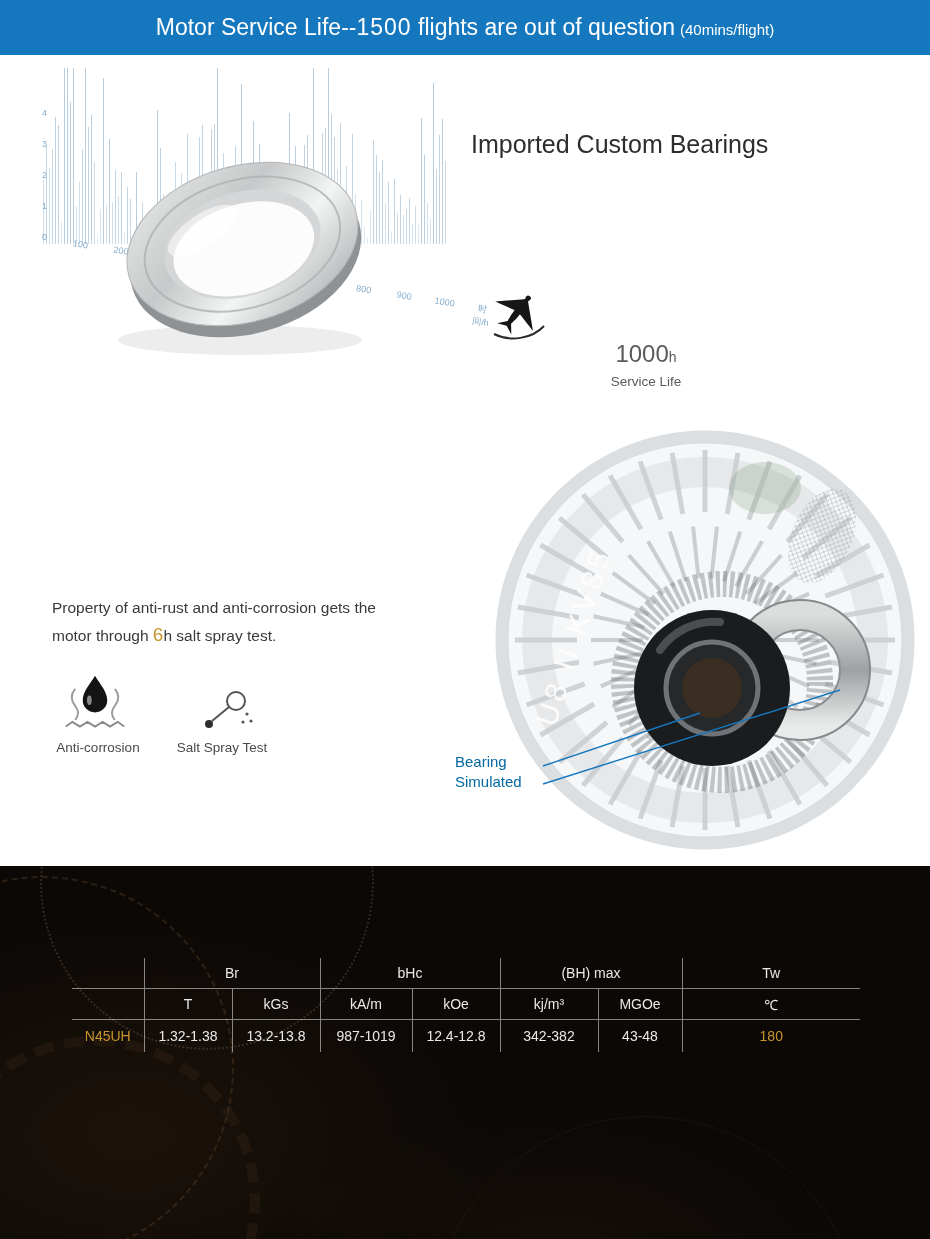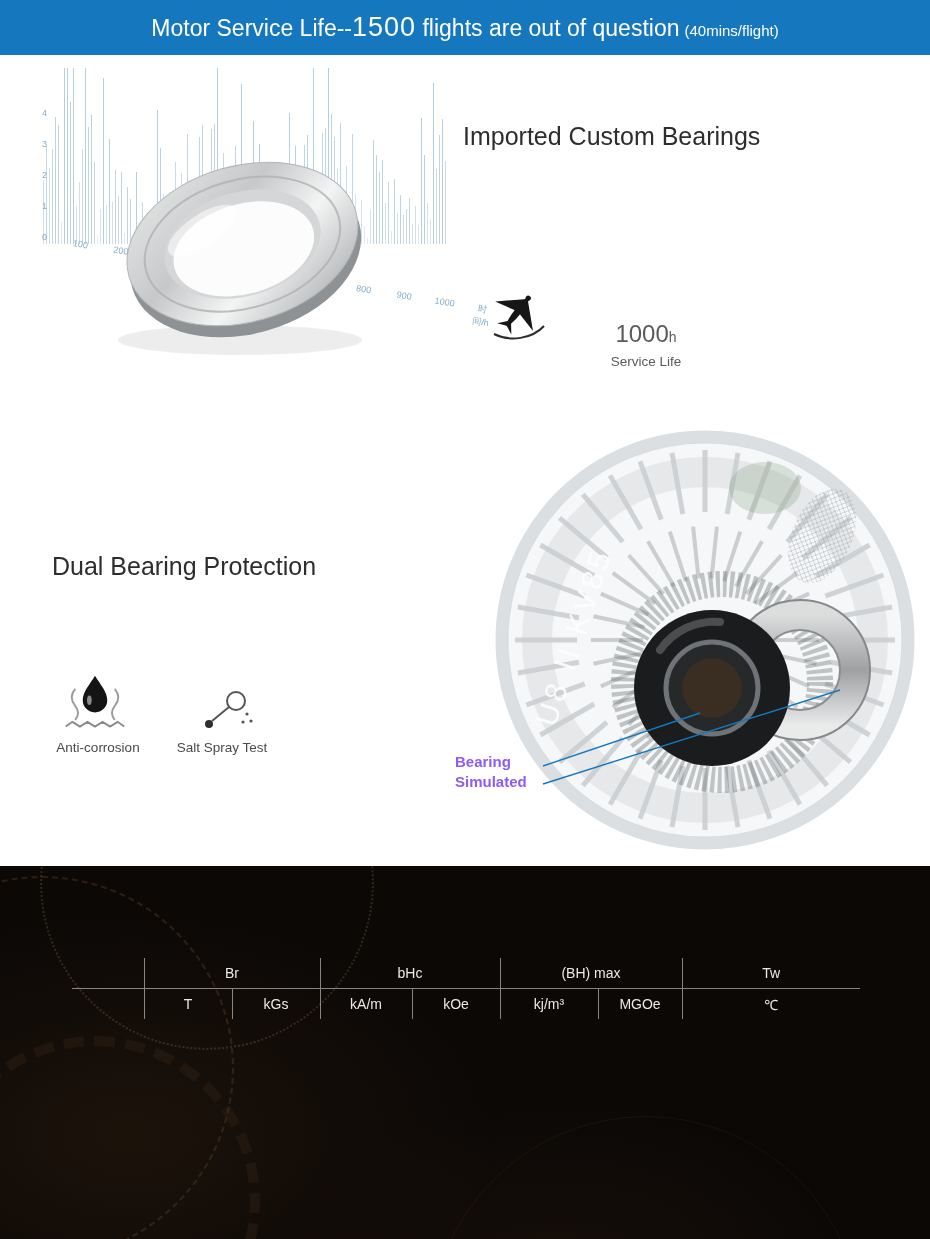--- a/index.html
+++ b/index.html
@@ -3,62 +3,62 @@
 <meta charset="utf-8">
 <style>
   html,body{margin:0;padding:0;background:#fff;}
   #page{position:relative;width:930px;height:1239px;background:#ffffff;overflow:hidden;
         font-family:"Liberation Sans",sans-serif;color:#333;}
 
   
   .banner{position:absolute;left:0;top:0;width:930px;height:55px;background:#1577be;
           color:#fff;text-align:center;line-height:55px;white-space:nowrap;}
   .b-pre,.b-suf{font-size:23px;}
-  .b-big{font-size:27px;letter-spacing:1px;}
+  .b-big{font-size:23px;letter-spacing:1px;}
   .b-note{font-size:15px;margin-left:5px;}
 
   
   .chart{position:absolute;left:25px;top:58px;width:440px;height:270px;}
   .yticks{position:absolute;left:6px;top:50px;width:16px;text-align:right;
           font-size:9px;color:#87aecb;}
   .yticks span{display:block;height:31px;}
   .spikes{position:absolute;left:18px;top:6px;width:406px;height:180px;overflow:hidden;}
   .spikes i{position:absolute;bottom:0;width:1px;background:rgba(96,146,186,.55);}
   .xaxis{position:absolute;left:34px;top:178px;width:440px;display:flex;
          transform:rotate(9deg);transform-origin:0 50%;font-size:9px;color:#87aecb;}
   .xaxis span{width:43px;text-align:center;}
   .xaxis .axis-label{width:auto;margin-left:6px;}
   .bearing-svg{position:absolute;left:88px;top:128px;}
 
-  .sec-heading{position:absolute;margin:0;font-size:25px;font-weight:400;color:#2d2d2d;}
+  .sec-heading{position:absolute;margin:8px;font-size:25px;font-weight:400;color:#2d2d2d;}
   #h-bearings{left:463px;top:122px;}
   .para{position:absolute;margin:0;font-size:15.5px;line-height:1.56;color:#3a3a3a;}
   #p-bearings{left:463px;top:162px;width:430px;}
   .gold{color:#c9952c;}
   .para .gold{font-size:18px;}
 
   .plane-wrap{position:absolute;left:488px;top:282px;width:62px;height:62px;}
   .plane-label{position:absolute;left:450px;top:344px;width:134px;text-align:center;
                font-size:13.5px;line-height:1.45;color:#4a4a4a;}
-  .stat{position:absolute;left:598px;top:320px;width:96px;text-align:center;color:#5a5a5a;}
+  .stat{position:absolute;left:598px;top:340px;width:96px;text-align:center;color:#5a5a5a;}
   .stat-v{font-size:24px;}
   .stat-u{font-size:14px;}
   .stat-l{margin-top:6px;font-size:13.5px;}
 
   
   #h-protection{left:52px;top:552px;}
   #p-protection{left:52px;top:596px;width:348px;}
   #p-protection .gold{font-size:19px;}
   .icon-anti{position:absolute;left:58px;top:670px;}
   .icon-spray{position:absolute;left:194px;top:688px;}
   .icon-label{position:absolute;text-align:center;font-size:13.5px;color:#4a4a4a;}
   #lbl-anti{left:38px;top:740px;width:120px;}
   #lbl-spray{left:160px;top:740px;width:124px;}
   .motor-svg{position:absolute;left:470px;top:418px;}
-  .callout{position:absolute;left:455px;top:752px;font-size:15px;line-height:1.3;color:#8b5cf6;font-weight:bold;}
+  .callout{position:absolute;left:455px;top:752px;font-size:15px;line-height:1.3;color:#0369a1;}
   .callout-lines{position:absolute;left:0;top:418px;pointer-events:none;}
 
   
   .dark{position:absolute;left:0;top:866px;width:930px;height:373px;background:#0b0806;overflow:hidden;}
   .dark .glow{position:absolute;inset:0;
      background:radial-gradient(520px 320px at 14% 72%, rgba(95,58,26,.20), transparent 70%),
                 radial-gradient(420px 260px at 60% 112%, rgba(85,52,26,.16), transparent 70%);}
   .ring{position:absolute;border-radius:50%;}
   .ring1{left:-150px;top:10px;width:380px;height:380px;border:2px dashed rgba(120,85,50,.30);}
   .ring2{left:-70px;top:170px;width:310px;height:310px;border:10px dashed rgba(80,55,32,.22);}
@@ -380,22 +380,22 @@
       <circle cx="330" cy="252" r="40" fill="none" stroke="#8b8e90" stroke-width="2"></circle>
     </g>
     <g>
       <circle cx="242" cy="270" r="78" fill="#1a1c1e"></circle>
       <circle cx="242" cy="270" r="46" fill="#26282a" stroke="#6f7276" stroke-width="5"></circle>
       <circle cx="242" cy="270" r="30" fill="#3a2d22"></circle>
       <path d="M190 232 A66 66 0 0 1 250 204" stroke="rgba(255,255,255,0.22)" stroke-width="8" fill="none" stroke-linecap="round"></path>
     </g>
   </svg>
 
-  <h2 class="sec-heading" id="h-protection">Dual Bearing Protection</h2>
-
+
+  <p class="para" id="p-protection"><span>Property of anti-rust and anti-corrosion gets the motor through </span><span class="gold">6</span><span>h salt spray test.</span></p>
 
   <div class="icon-anti">
     <svg width="74" height="66" viewBox="0 0 74 70">
       <path d="M16 20 c-5 6 -5 12 0 18 c4 5 4 10 0 15" stroke="#9a9a9a" stroke-width="2" fill="none"></path>
       <path d="M58 20 c5 6 5 12 0 18 c-4 5 -4 10 0 15" stroke="#9a9a9a" stroke-width="2" fill="none"></path>
       <path d="M37 6 C31 16 24 23 24 32 a13 13 0 0 0 26 0 C50 23 43 16 37 6 Z" fill="#141414"></path>
       <ellipse cx="31" cy="32" rx="2.5" ry="5" fill="#ffffff" opacity="0.5"></ellipse>
       <path d="M6 60 l7 -5 l8 5 l8 -5 l8 5 l8 -5 l8 5 l8 -5 l7 5" stroke="#8a8a8a" stroke-width="2" fill="none"></path>
     </svg>
   </div>
@@ -451,18 +451,28 @@
       <tr>
         <td></td>
         <td>T</td>
         <td>kGs</td>
         <td>kA/m</td>
         <td>kOe</td>
         <td>kj/m³</td>
         <td>MGOe</td>
         <td>℃</td>
       </tr>
+      <tr class="r-data">
+        <td class="gold-cell">N45UH</td>
+        <td>1.32-1.38</td>
+        <td>13.2-13.8</td>
+        <td>987-1019</td>
+        <td>12.4-12.8</td>
+        <td>342-382</td>
+        <td>43-48</td>
+        <td class="gold-cell">180</td>
+      </tr>
     </tbody>
       </table>
 
   </section>
 
 </div>
 
 </body></html>

